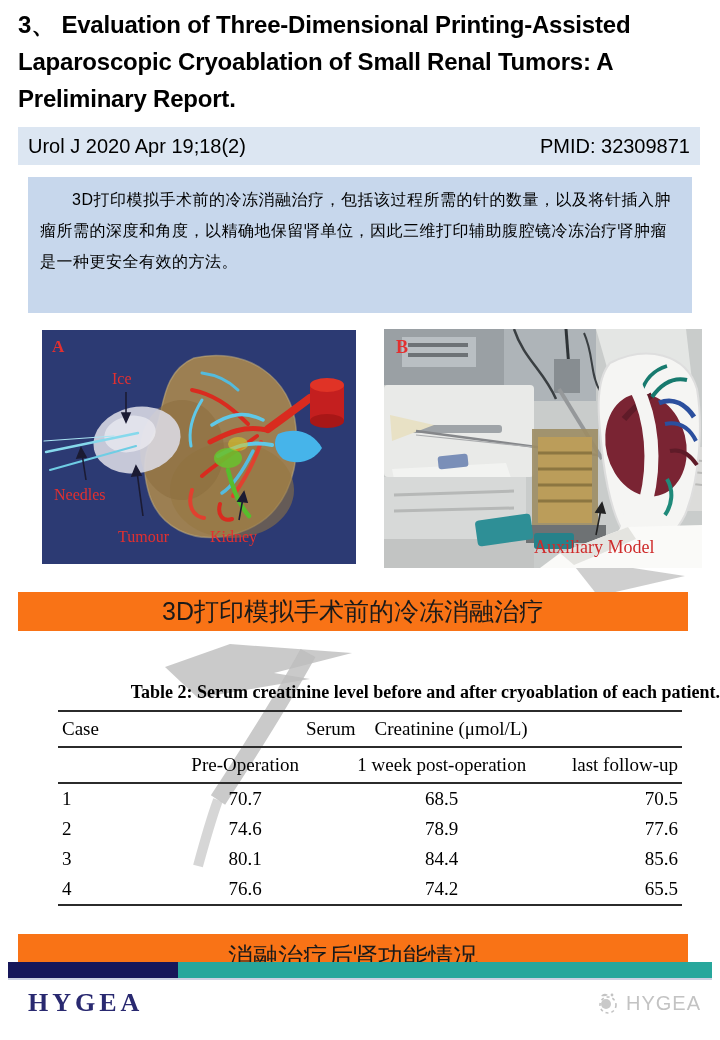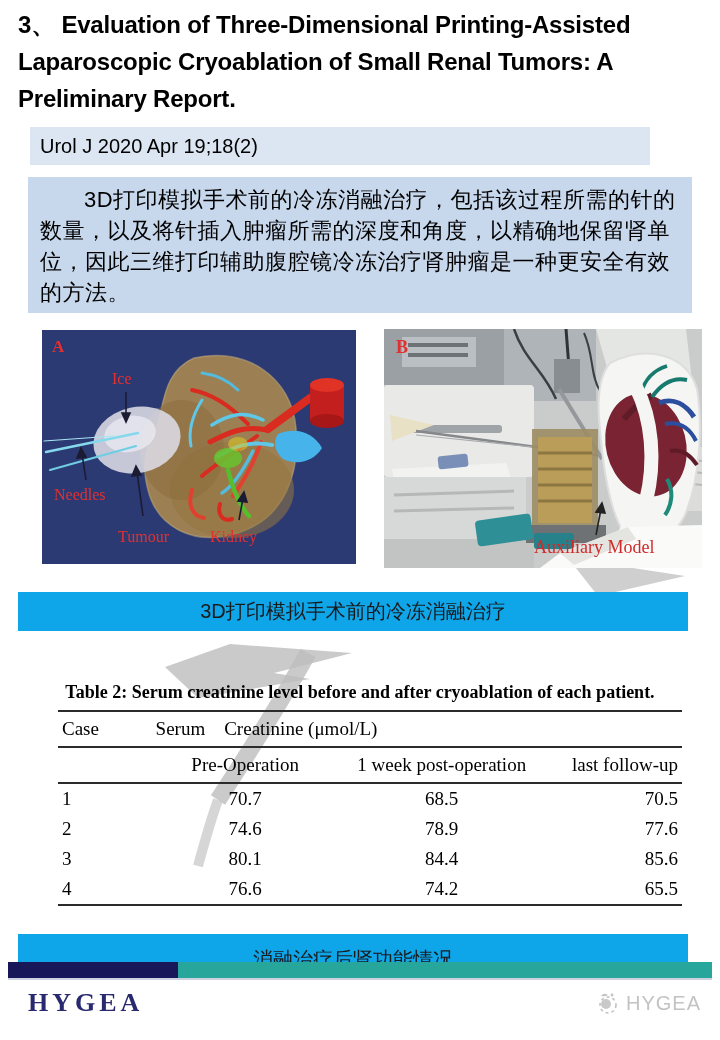--- a/index.html
+++ b/index.html
@@ -5,52 +5,52 @@
   html,body{margin:0;padding:0;}
   body{width:720px;height:1040px;background:#ffffff;position:relative;overflow:hidden;
        font-family:"Liberation Sans",sans-serif;color:#000;}
   .abs{position:absolute;}
 
   
   .page-title{left:18px;top:6px;width:692px;font-size:24px;font-weight:bold;
               line-height:37px;letter-spacing:-0.2px;z-index:2;}
 
   
-  .pub-bar{left:18px;top:127px;width:620px;height:38px;background:#dce6f2;
+  .pub-bar{left:18px;top:127px;width:682px;height:38px;background:#dce6f2;
            display:flex;justify-content:space-between;align-items:center;
-           padding:0 10px;box-sizing:border-box;font-size:20px;z-index:2;margin-left:12px;}
+           padding:0 10px;box-sizing:border-box;font-size:20px;z-index:2;}
 
   
   .summary-box{left:28px;top:177px;width:664px;height:136px;background:#c7d7ec;
-               box-sizing:border-box;padding:7px 12px;font-size:22px;line-height:31px;
+               box-sizing:border-box;padding:7px 12px;font-size:16px;line-height:31px;
                text-indent:2em;z-index:2;letter-spacing:0.5px;}
 
   
   .panel{z-index:2;display:block;}
   .panel-a{left:42px;top:330px;}
   .panel-b{left:384px;top:329px;}
   svg text{font-family:"Liberation Serif",serif;}
 
   
-  .cap-bar{left:18px;width:670px;height:39px;background:#0ea5e9;display:flex;
-           align-items:center;justify-content:center;font-size:20px;color:#1a1a1a;z-index:2;}
+  .cap-bar{left:18px;width:670px;height:39px;background:#f97316;display:flex;
+           align-items:center;justify-content:center;font-size:25px;color:#1a1a1a;z-index:2;}
   .cap-1{top:592px;}
   .cap-2{top:934px;align-items:flex-end;}
 
   
-  .table-title{left:0;top:682px;width:720px;text-align:center;
+  .table-title{left:0;top:682px;width:720px;text-align:right;
                font-family:"Liberation Serif",serif;font-weight:bold;font-size:18px;z-index:2;}
   .ctable{left:58px;top:710px;width:624px;border-collapse:collapse;
           font-family:"Liberation Serif",serif;font-size:19px;z-index:2;}
   .ctable th,.ctable td{font-weight:normal;padding:5px 4px;height:24px;}
   .ctable .case-col{width:15%;text-align:left;padding-left:4px;}
   .ctable .c1{width:30%;text-align:center;}
   .ctable .c2{width:33%;text-align:center;}
   .ctable .c3{width:22%;text-align:right;}
-  .ctable .group{text-align:left;white-space:pre;}
+  .ctable .group{text-align:center;white-space:pre;}
   .ctable tr.rule-top th{border-top:2px solid #2b2b2b;}
   .ctable tr.rule-bot th{border-bottom:2px solid #2b2b2b;}
   .ctable tr.rule-end td{border-bottom:2px solid #2b2b2b;}
   .ctable tbody td{padding-top:3px;padding-bottom:3px;}
 
   
   .footer-bar{left:8px;top:962px;width:704px;height:16px;display:flex;z-index:2;
               border-bottom:2px solid #cdd1e2;}
   .footer-bar .navy{width:170px;background:#17175a;}
   .footer-bar .teal{flex:1;background:#27a79c;}
@@ -70,20 +70,21 @@
   <path d="M 25,115 L 90,92 L 212,101 L 134,121 L 170,127 L 58,146 Z" fill="#bdbdbd" opacity="0.8"></path>
   <path d="M 168,101 C 140,152 108,202 78,248" stroke="#bdbdbd" stroke-width="17" fill="none" opacity="0.8"></path>
   <path d="M 78,248 C 70,270 64,292 58,314" stroke="#c4c4c4" stroke-width="10" fill="none" opacity="0.7"></path>
   <path d="M 45,392 L 200,385 L 308,389 L 306,408 L 45,408 Z" fill="#e2e8f1" opacity="0.9"></path>
 </svg>
 
 <div class="abs page-title">3、 Evaluation of Three-Dimensional Printing-Assisted Laparoscopic Cryoablation of Small Renal Tumors: A Preliminary Report.</div>
 
 <div class="abs pub-bar">
   <span>Urol J 2020 Apr 19;18(2)</span>
+  <span>PMID: 32309871</span>
 </div>
 
 <div class="abs summary-box">
   <span>3D打印模拟手术前的冷冻消融治疗，包括该过程所需的针的数量，以及将针插入肿瘤所需的深度和角度，以精确地保留肾单位，因此三维打印辅助腹腔镜冷冻治疗肾肿瘤是一种更安全有效的方法。</span>
 </div>
 
 <svg class="abs panel panel-a" width="314" height="234" viewBox="0 0 314 234">
   <rect x="0" y="0" width="314" height="234" fill="#2c3a73"></rect>
 
   <g>

